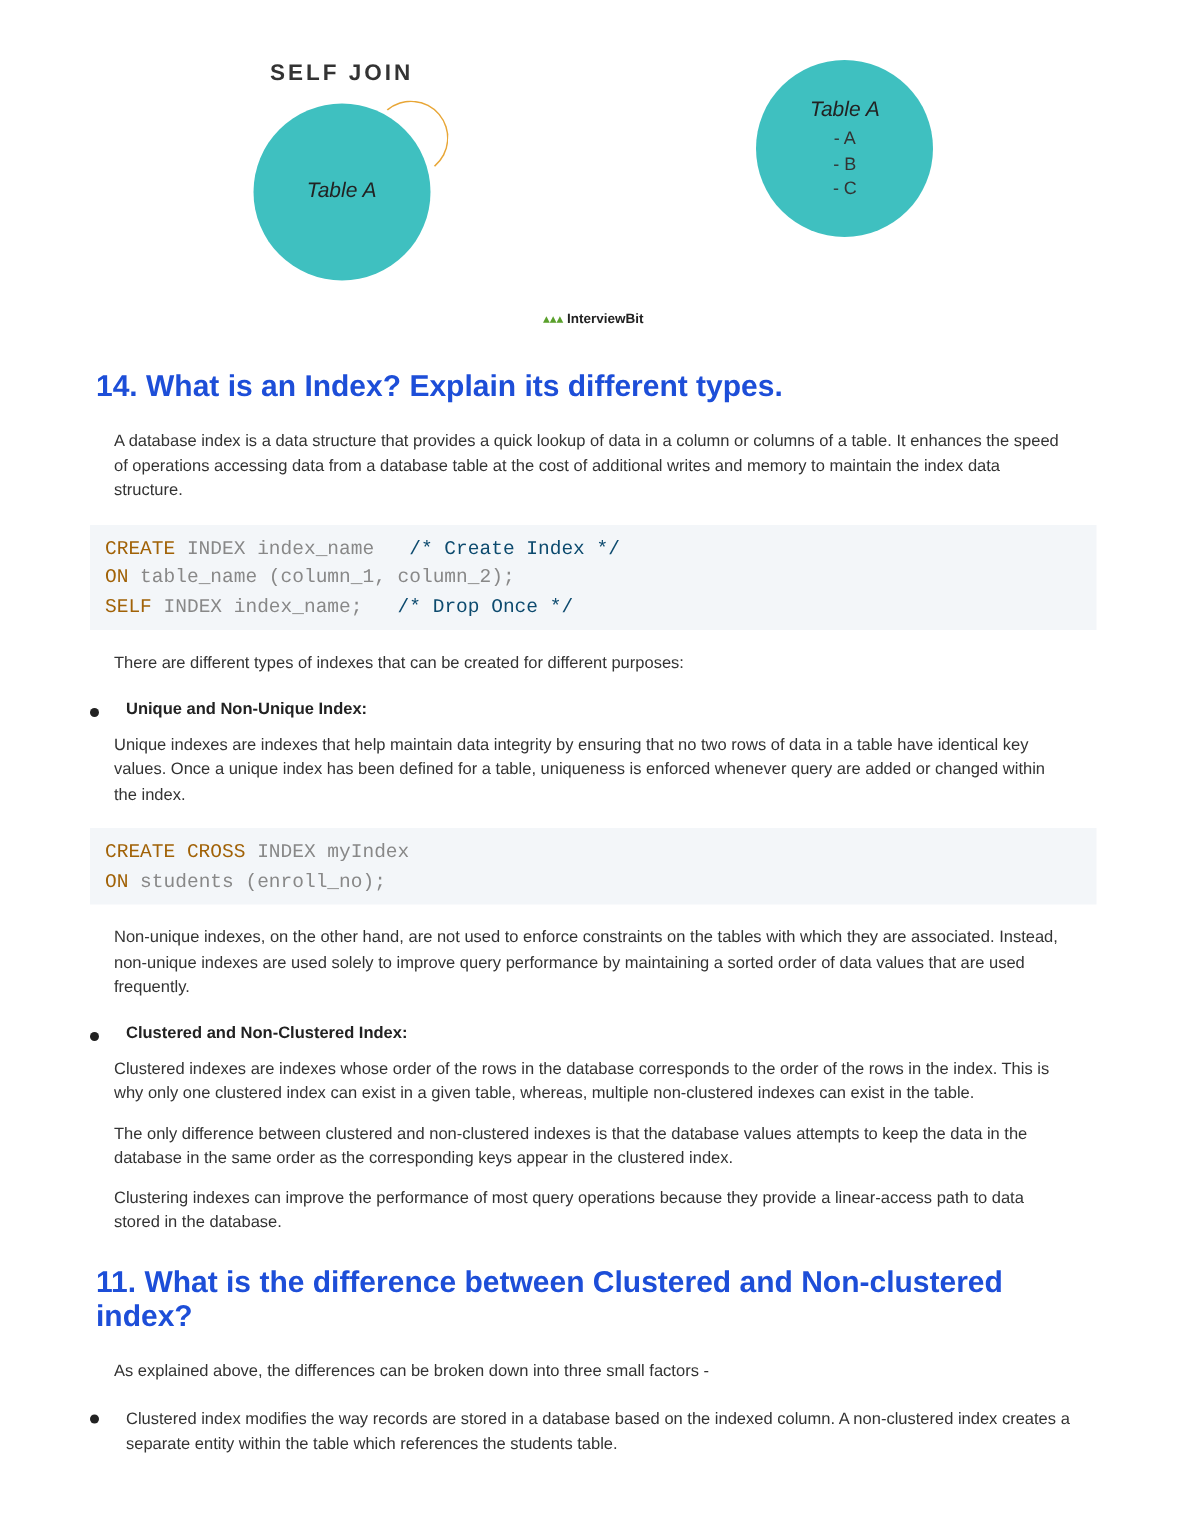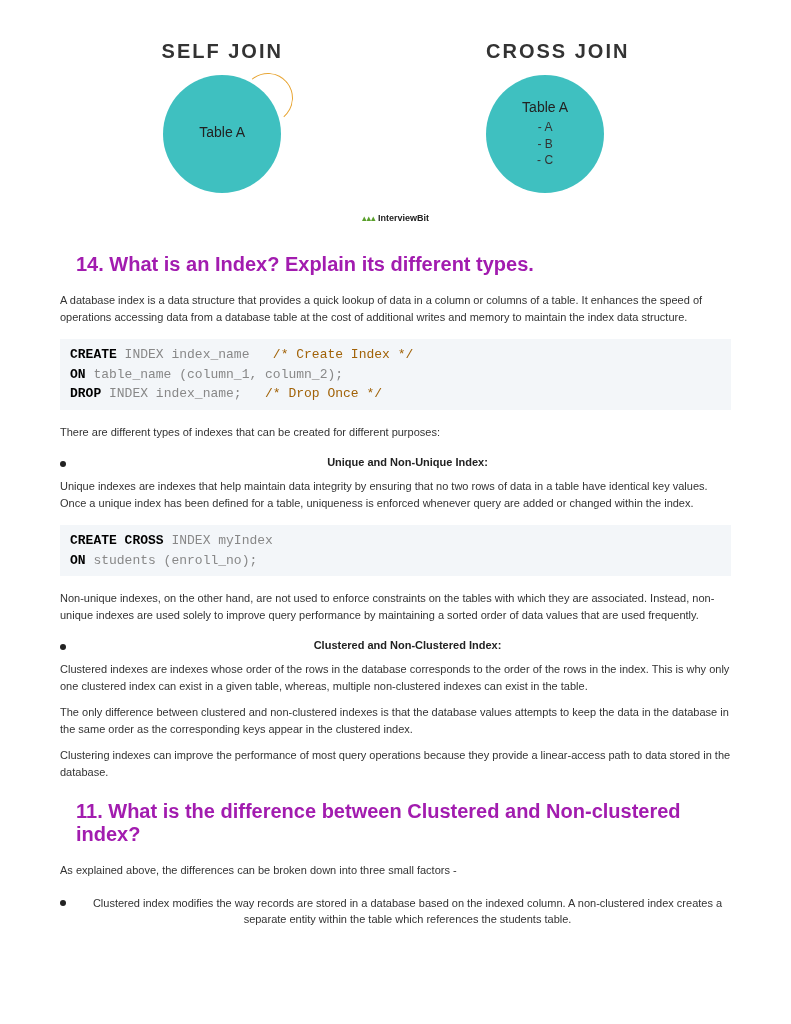--- a/index.html
+++ b/index.html
@@ -12,37 +12,37 @@
   }
   .diagram-area {
     display: flex;
     justify-content: space-around;
     align-items: flex-start;
     margin-bottom: 20px;
   }
   .diagram-block { text-align: center; }
   .diagram-title {
     font-weight: 600;
-    font-size: 20px;
+    font-size: 15px;
     letter-spacing: 2px;
     color: #333;
     margin-bottom: 12px;
   }
   .circ {
     width: 118px; height: 118px;
     border-radius: 50%;
     background: #3fc0c0;
     display: flex;
     flex-direction: column;
     align-items: center;
     justify-content: center;
     color: #222;
     font-size: 13px;
   }
-  .circ .cttl { font-size: 14px; margin-bottom: 4px; }
+  .circ .cttl { font-size: 14px; margin-bottom: 4px; font-style: italic; }
   .circ .items { font-size: 12px; line-height: 1.4; color: #333; }
   .self-wrap { position: relative; display: inline-block; }
   .self-loop {
     position: absolute;
     top: -2px; right: -12px;
     width: 50px; height: 50px;
     border: 1.4px solid #e8a636;
     border-radius: 50%;
     border-left-color: transparent;
     border-bottom-color: transparent;
@@ -63,49 +63,48 @@
   .attribution {
     text-align: center;
     font-size: 9px;
     color: #777;
     margin: 8px 0 30px;
   }
   .attribution b { color: #222; }
   h2.q {
     font-size: 20px;
     font-weight: 700;
-    color: #a21caf;
-    margin: 20px 16px 16px;
+    color: #1d4ed8;
+    margin: 20px 4px 16px;
   }
   p.para {
     font-size: 11px;
     line-height: 1.5;
     color: #333;
-    margin: 10px 0;
+    margin: 10px 16px;
   }
   .indent { margin-left: 28px; }
   .code {
     background: #f3f6f9;
     font-family: 'Courier New', monospace;
     font-size: 13px;
     padding: 6px 10px;
     line-height: 1.5;
     white-space: pre;
     color: #888;
     margin: 14px 0;
     overflow-x: auto;
   }
-  .code .kw { color: #000000; font-weight: 700; }
-  .code .cm { color: #a16207; }
+  .code .kw { color: #a16207; font-weight: 400; }
+  .code .cm { color: #0c4a6e; }
   .bullet-row {
     display: flex;
     align-items: flex-start;
     gap: 18px;
     margin: 16px 0 6px;
-    text-align: center;
   }
   .bullet-dot {
     width: 6px; height: 6px; border-radius: 50%; background: #222;
     margin-top: 5px; flex-shrink: 0;
   }
   .bullet-title {
     font-size: 11px;
     font-weight: 700;
     color: #222;
   }
@@ -118,21 +117,20 @@
   <div class="diagram-block">
     <div class="diagram-title">SELF JOIN</div>
     <div class="self-wrap">
       <div class="self-loop"></div>
       <div class="circ">
         <div class="cttl">Table A</div>
       </div>
     </div>
   </div>
   <div class="diagram-block">
-    <div class="diagram-title">CROSS JOIN</div>
     <div class="cross-wrap">
       <div class="circ">
         <div class="cttl">Table A</div>
         <div class="items" style="white-space:pre;">- A
 - B
 - C</div>
       </div>
       <svg class="cross-lines" viewBox="0 0 60 60" preserveAspectRatio="none">
         <g stroke="#e8a636" stroke-width="0.8" fill="none">
           <line x1="0" y1="8" x2="60" y2="8"></line>
@@ -152,21 +150,21 @@
 
 <div class="attribution">
   <span style="color:#5aa02c;">▴▴▴</span> <b>InterviewBit</b>
 </div>
 
 <h2 class="q">14. What is an Index? Explain its different types.</h2>
 <p class="para">A database index is a data structure that provides a quick lookup of data in a column or columns of a table. It enhances the speed of operations accessing data from a database table at the cost of additional writes and memory to maintain the index data structure.</p>
 
 <div class="code"><span class="kw">CREATE</span> INDEX index_name   <span class="cm">/* Create Index */</span>
 <span class="kw">ON</span> table_name (column_1, column_2);
-<span class="kw">DROP</span> INDEX index_name;   <span class="cm">/* Drop Once */</span></div>
+<span class="kw">SELF</span> INDEX index_name;   <span class="cm">/* Drop Once */</span></div>
 
 <p class="para">There are different types of indexes that can be created for different purposes:</p>
 
 <div class="bullet-row">
   <div class="bullet-dot"></div>
   <div class="bullet-body">
     <div class="bullet-title">Unique and Non-Unique Index:</div>
   </div>
 </div>
 <p class="para indent">Unique indexes are indexes that help maintain data integrity by ensuring that no two rows of data in a table have identical key values. Once a unique index has been defined for a table, uniqueness is enforced whenever query are added or changed within the index.</p>

